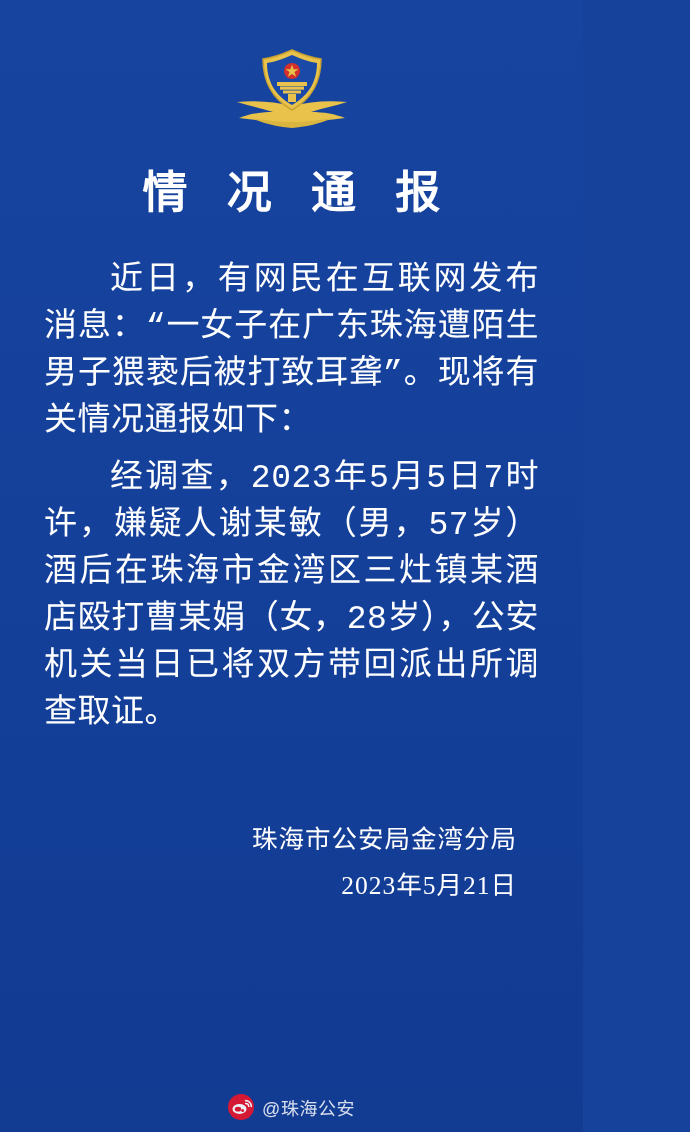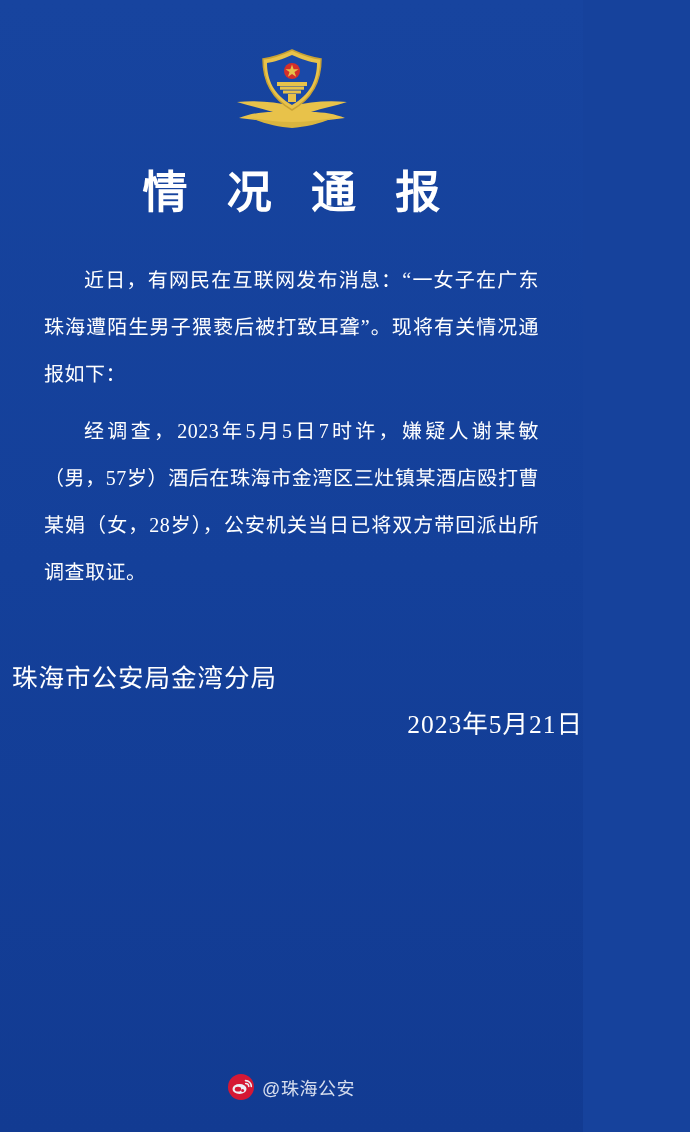--- a/index.html
+++ b/index.html
@@ -47,52 +47,55 @@
     text-indent: 14px;
     font-family: "Liberation Serif", "DejaVu Serif", serif;
     color: #ffffff;
   }
 
   
   .body-text {
     margin: 36px 44px 0 44px;
   }
   .para {
-    font-size: 20px;
+    font-size: 33px;
     line-height: 47px;
     text-align: justify;
     text-justify: inter-ideograph;
     text-indent: 2em;
     margin: 0 0 10px 0;
     letter-spacing: 0.5px;
     color: #ffffff;
+    font-family: Liberation Mono, monospace;
   }
 
   
   .signature {
-    margin-top: 60px;
+    margin-top: 80px;
     margin-right: 66px;
+    text-align: right;
     font-size: 25.5px;
     line-height: 46px;
     letter-spacing: 1px;
     padding-left: 12px;
   }
   .sign-date {
+    margin-right: 66px;
     text-align: right;
     font-size: 25.5px;
     line-height: 46px;
     letter-spacing: 1px;
   }
 
   
   .footer {
     position: absolute;
     left: 0;
     right: 0;
-    bottom: 32px;
+    bottom: 12px;
     display: flex;
     align-items: center;
     justify-content: center;
     gap: 8px;
     opacity: 0.92;
   }
   .weibo-icon {
     width: 26px;
     height: 26px;
     display: inline-block;

